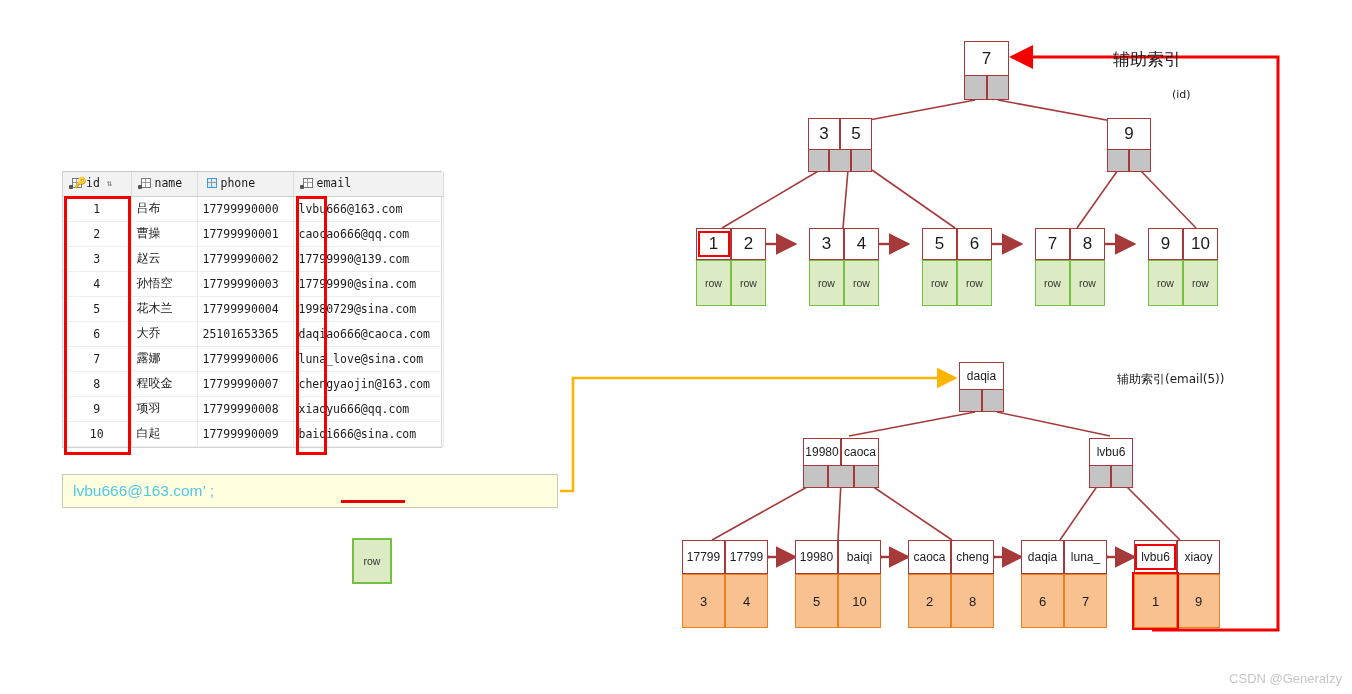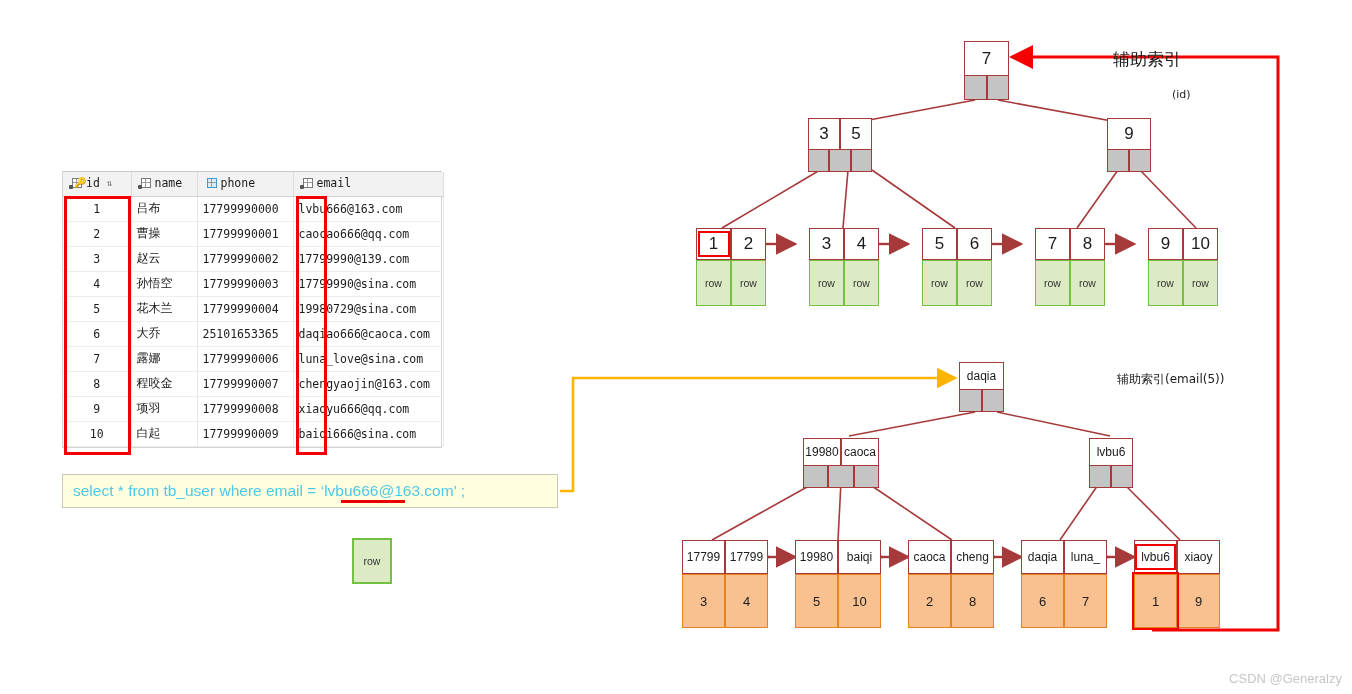--- a/index.html
+++ b/index.html
@@ -341,21 +341,20 @@
           <td>baiqi666@sina.com</td>
         </tr>
       </tbody>
   </table>
 </div>
 
 <div class="abs red-col-box" style="left:64px; top:196px; width:67px; height:259px;"></div>
 <div class="abs red-col-box" style="left:296px; top:196px; width:31px; height:259px;"></div>
 
 <div class="abs" id="sql-box">
-  <span>select * from tb_user where email = ‘</span>
   <span class="lit">lvbu666@163.com</span>
   <span>’ ;</span>
 </div>
 <div class="abs sql-underline"></div>
 
 <div class="abs lbl" style="left:1113px; top:48px; font-size:17px;">辅助索引</div>
 <div class="abs lbl" style="left:1125px; top:88px; font-size:11px;margin-left:47px;">(id)</div>
 
 <div class="abs node" style="left:964px; top:41px;">
   <div class="keyrow">

